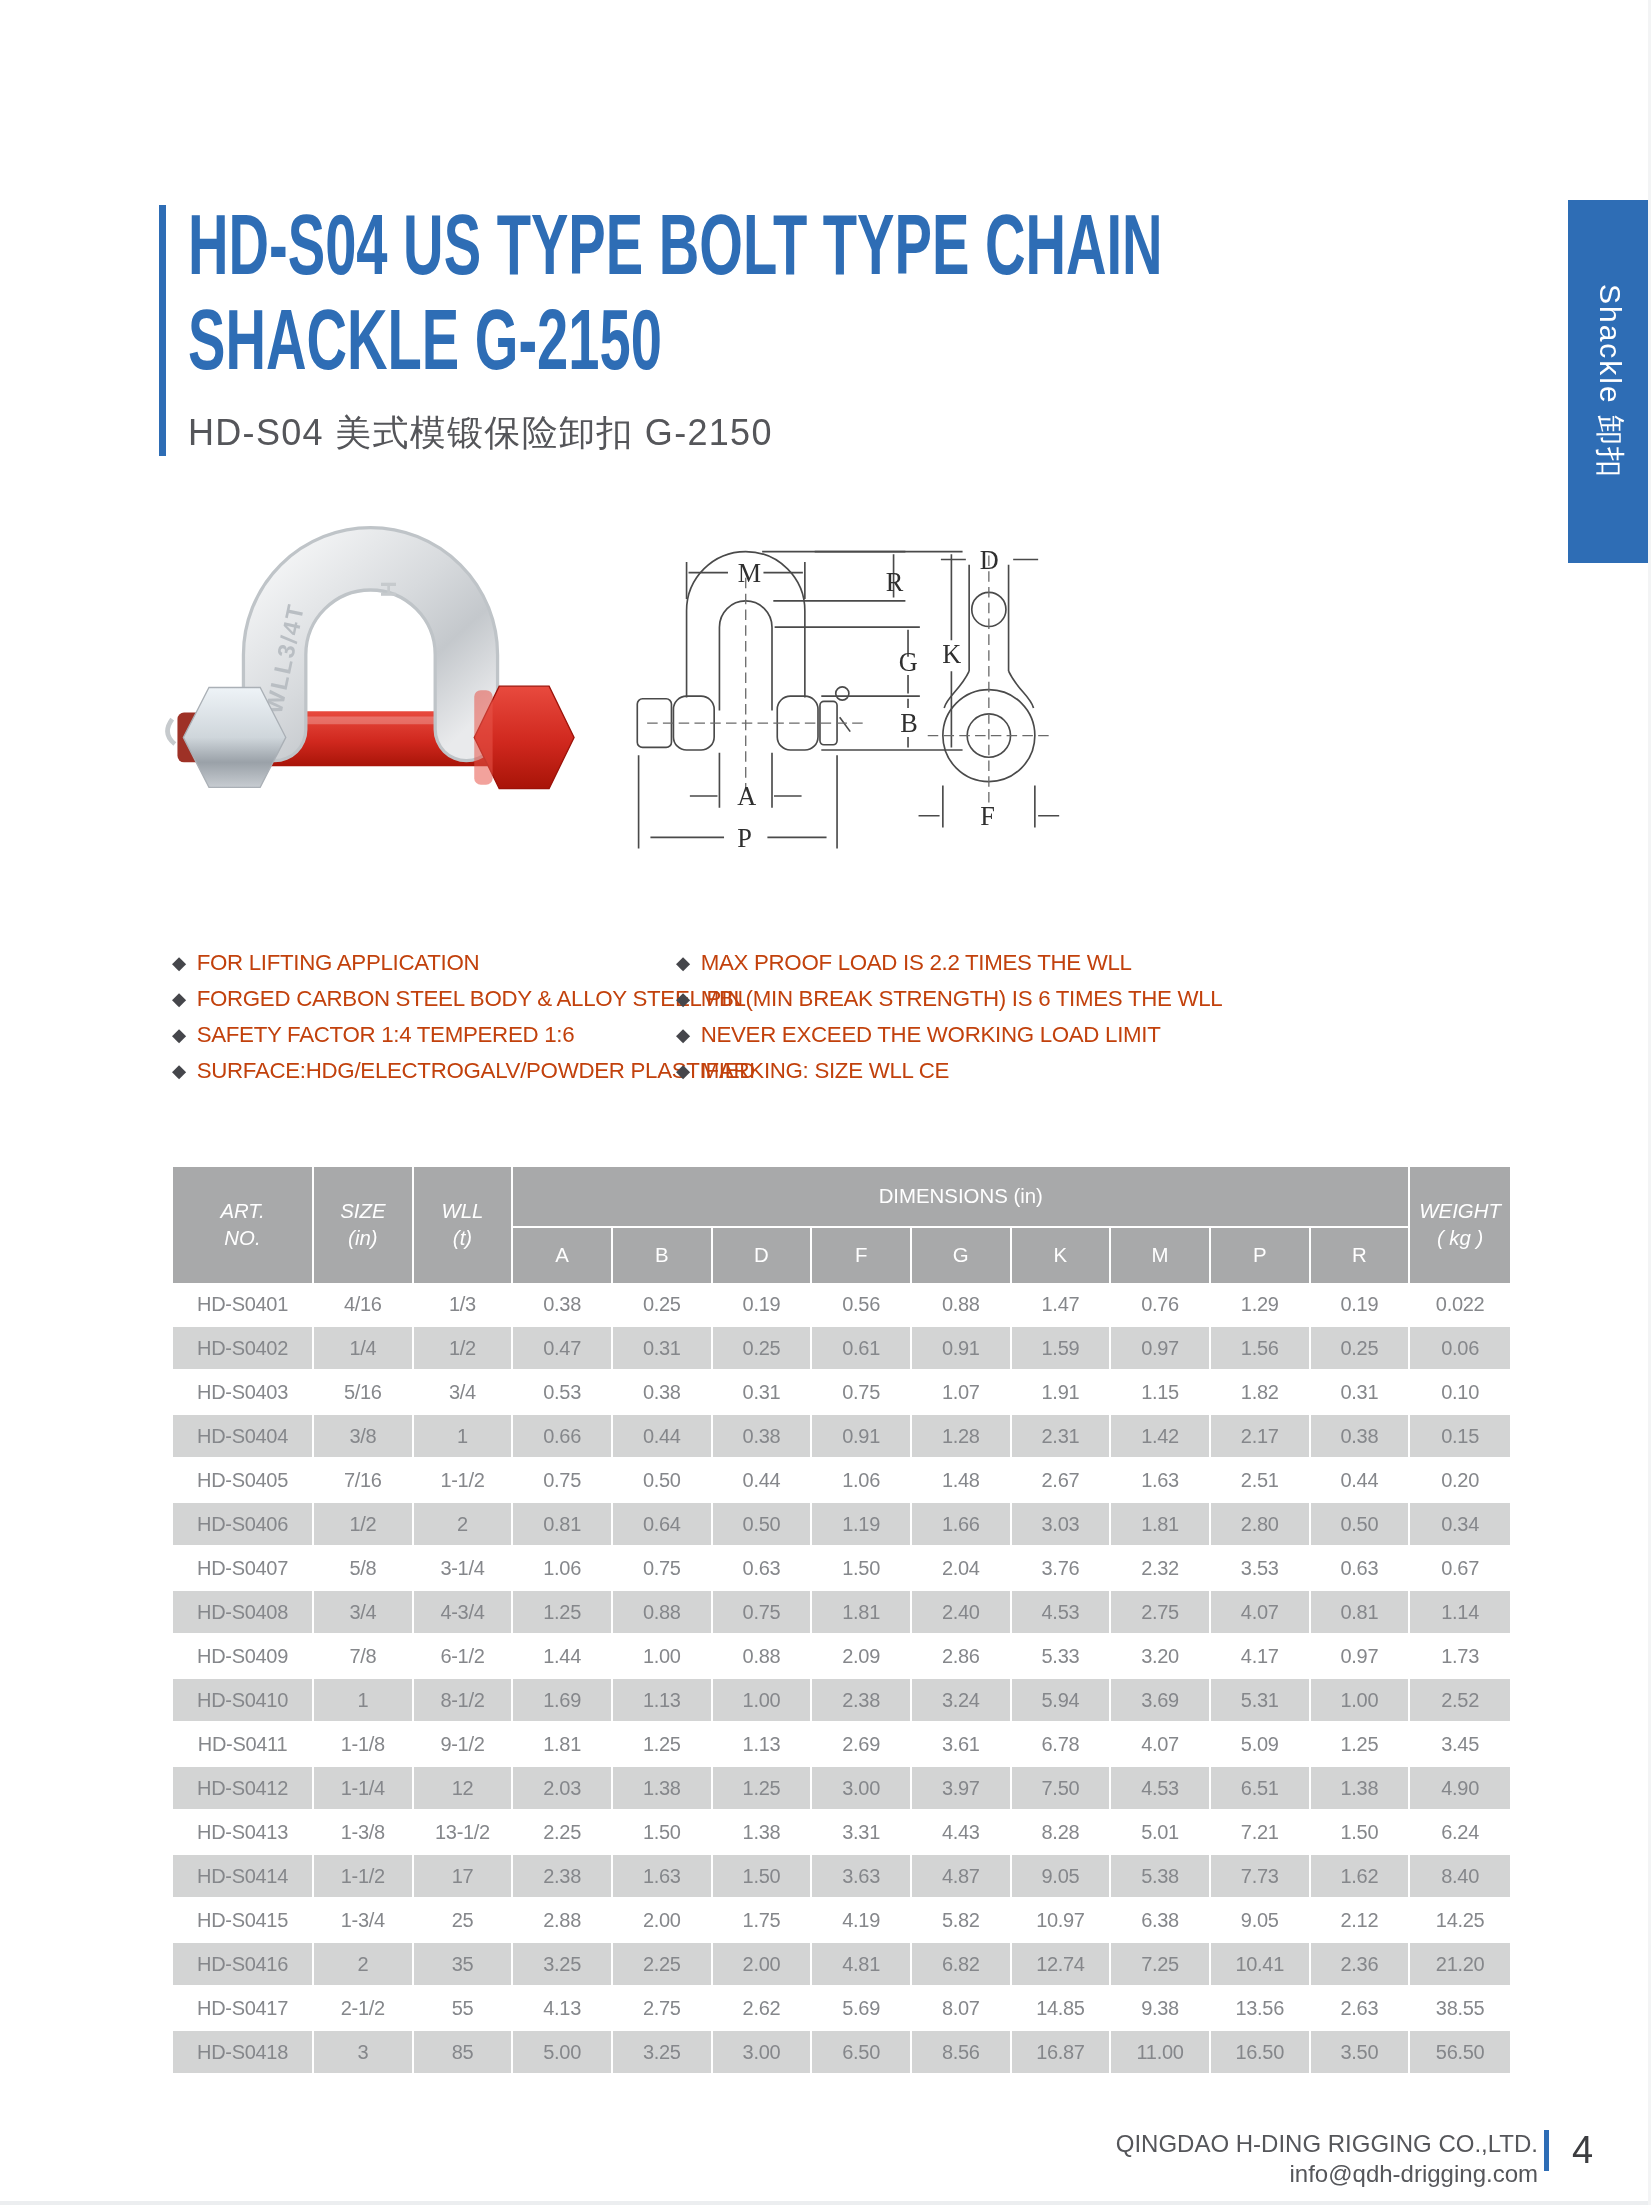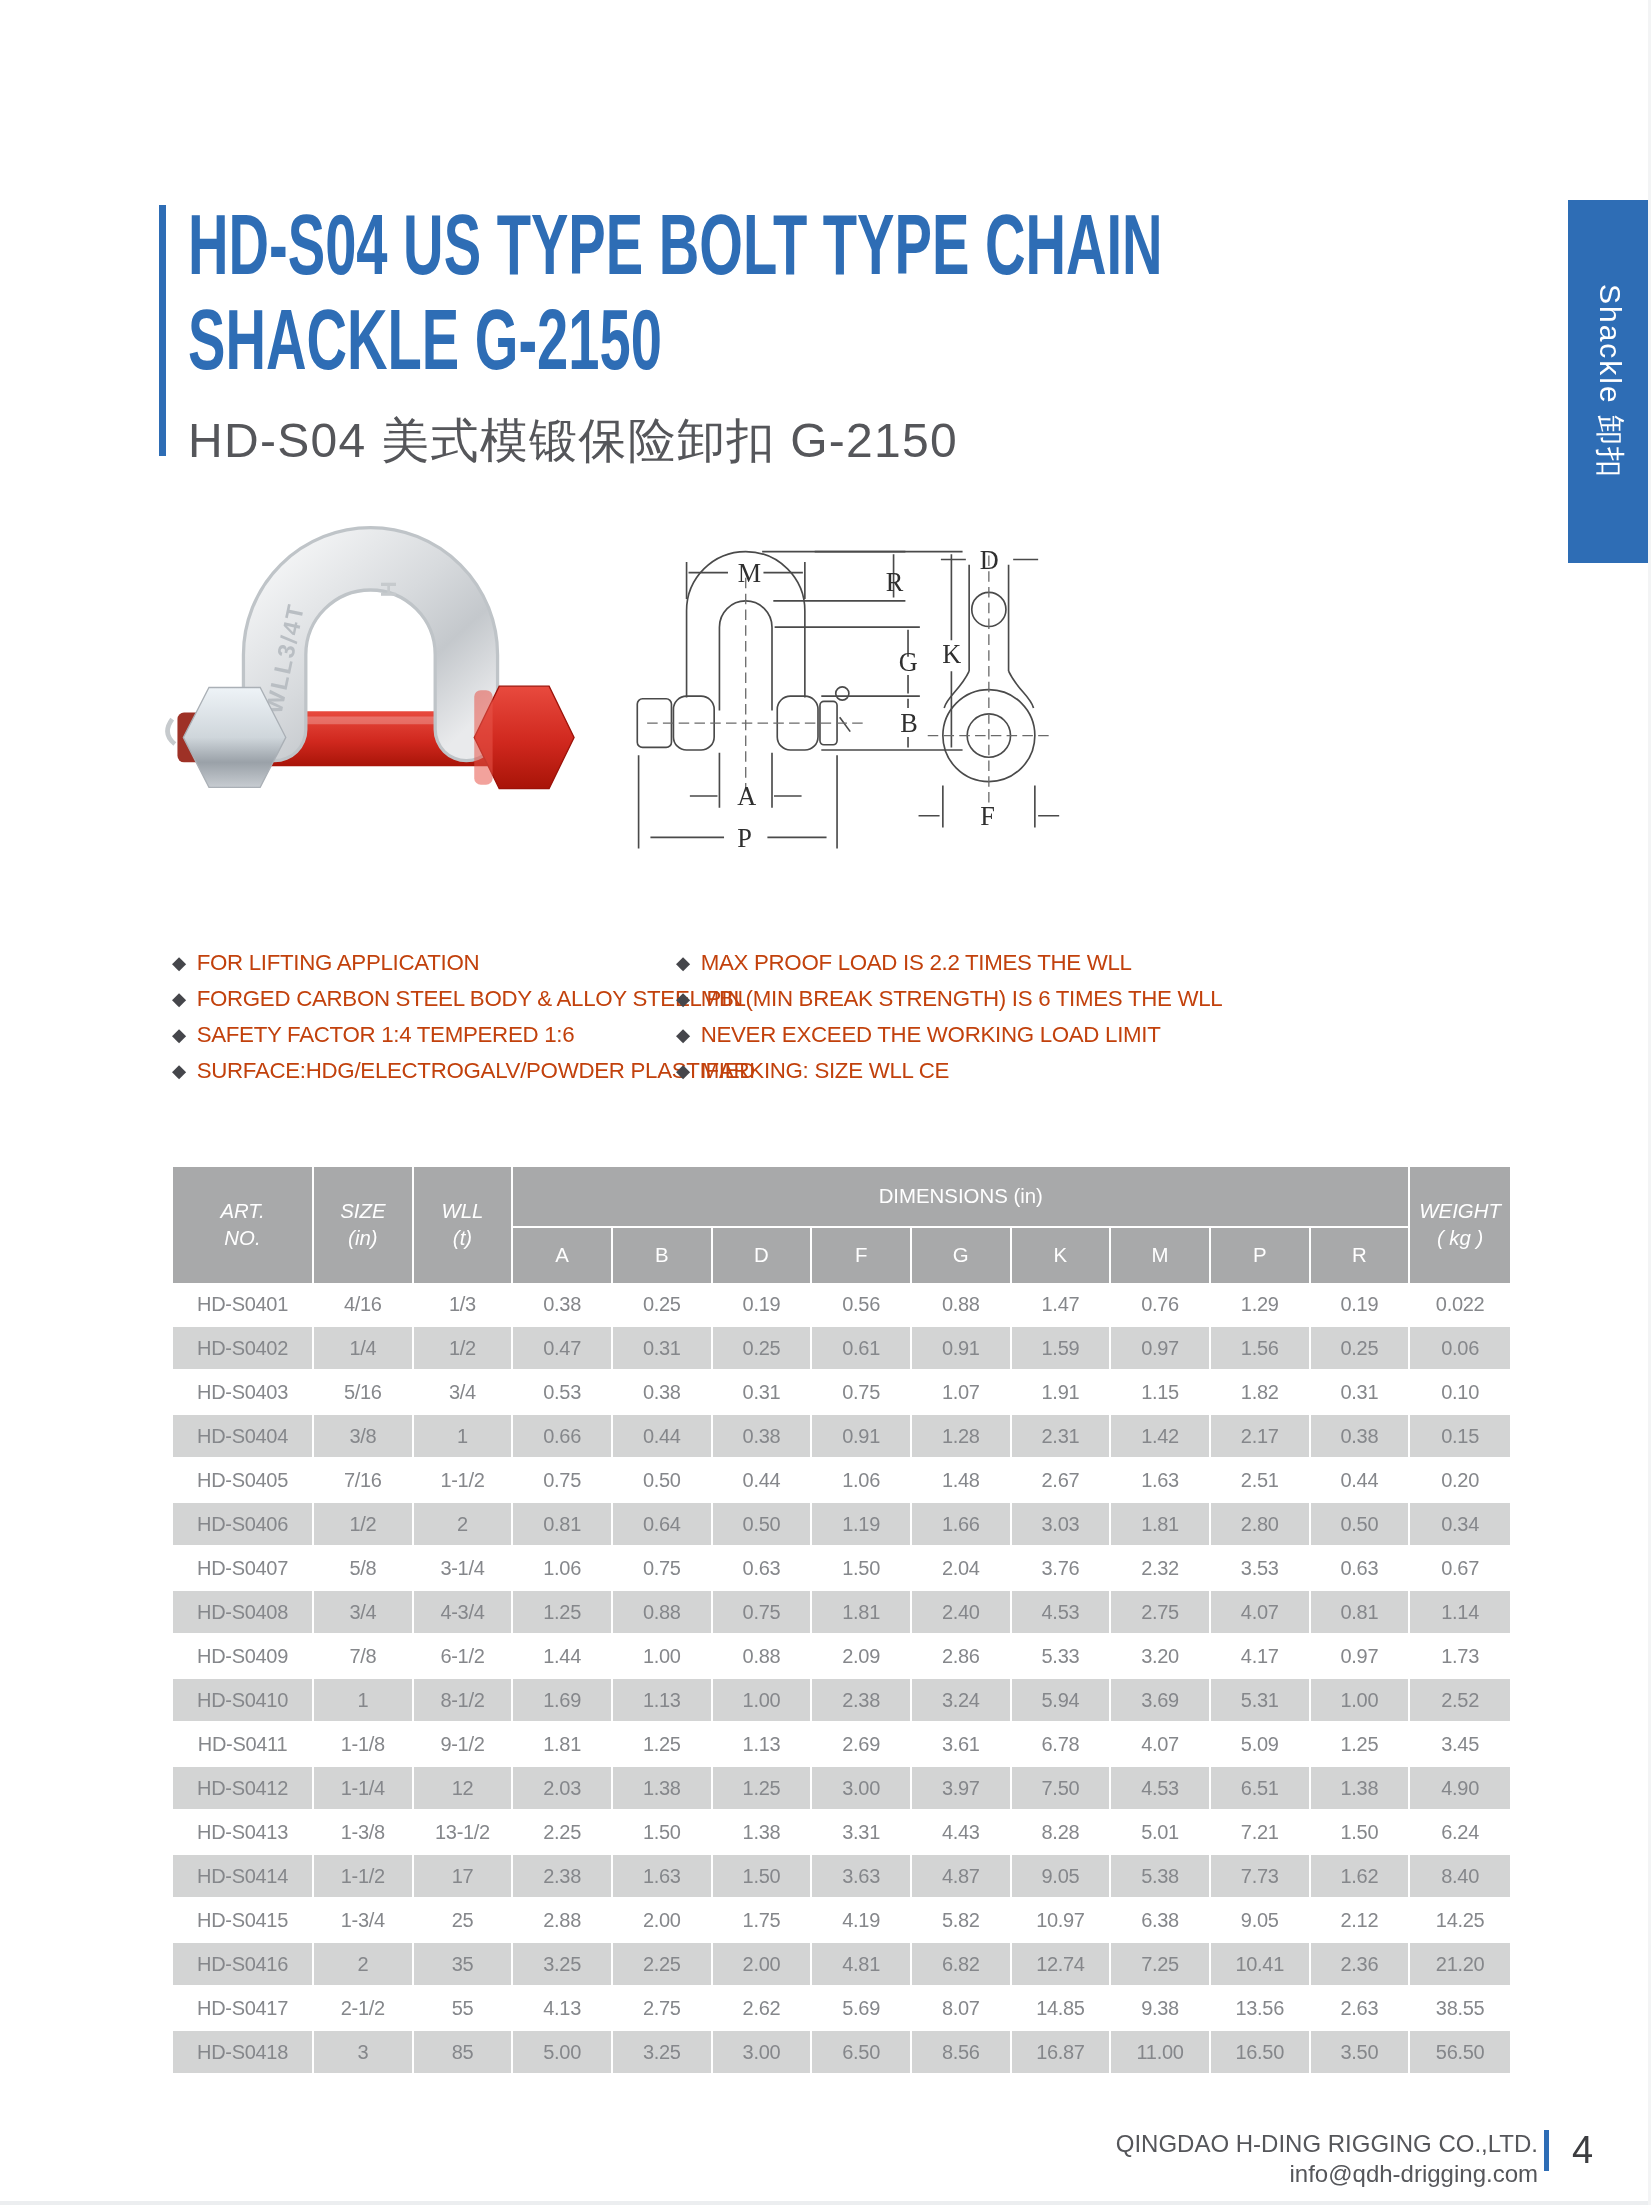--- a/index.html
+++ b/index.html
@@ -4,21 +4,21 @@
 <style>
   html,body{margin:0;padding:0;background:#fff;}
   .page{position:relative;width:1652px;height:2205px;background:#ffffff;
         font-family:"Liberation Sans",sans-serif;overflow:hidden;margin:0 auto;padding-left:7px;}
 
   
   .accent-bar{position:absolute;left:159px;top:205px;width:6.6px;height:251px;background:#2e6db5;}
   .title{position:absolute;left:188px;top:197px;font-size:85px;font-weight:700;color:#2e6db5;
          line-height:1.12;letter-spacing:0;white-space:nowrap;
          transform:scaleX(0.66);transform-origin:left top;}
-  .subtitle{position:absolute;left:188px;top:409px;font-size:48px;color:#55565a;letter-spacing:1.3px;white-space:nowrap;}
+  .subtitle{position:absolute;left:188px;top:409px;font-size:36px;color:#55565a;letter-spacing:1.3px;white-space:nowrap;}
 
   
   .side-tab{position:absolute;left:1568px;top:200px;width:84px;height:363px;background:#2e6db5;
             display:flex;align-items:center;justify-content:center;cursor:pointer;}
   .side-tab span{transform:rotate(90deg);white-space:nowrap;color:#ffffff;font-size:30px;letter-spacing:2px;}
 
   
   .photo{position:absolute;left:163px;top:518px;}
   .diagram{position:absolute;left:611px;top:499px;}
   .dim-label{font-family:"Liberation Serif",serif;font-size:40px;fill:#2f2f2f;}

